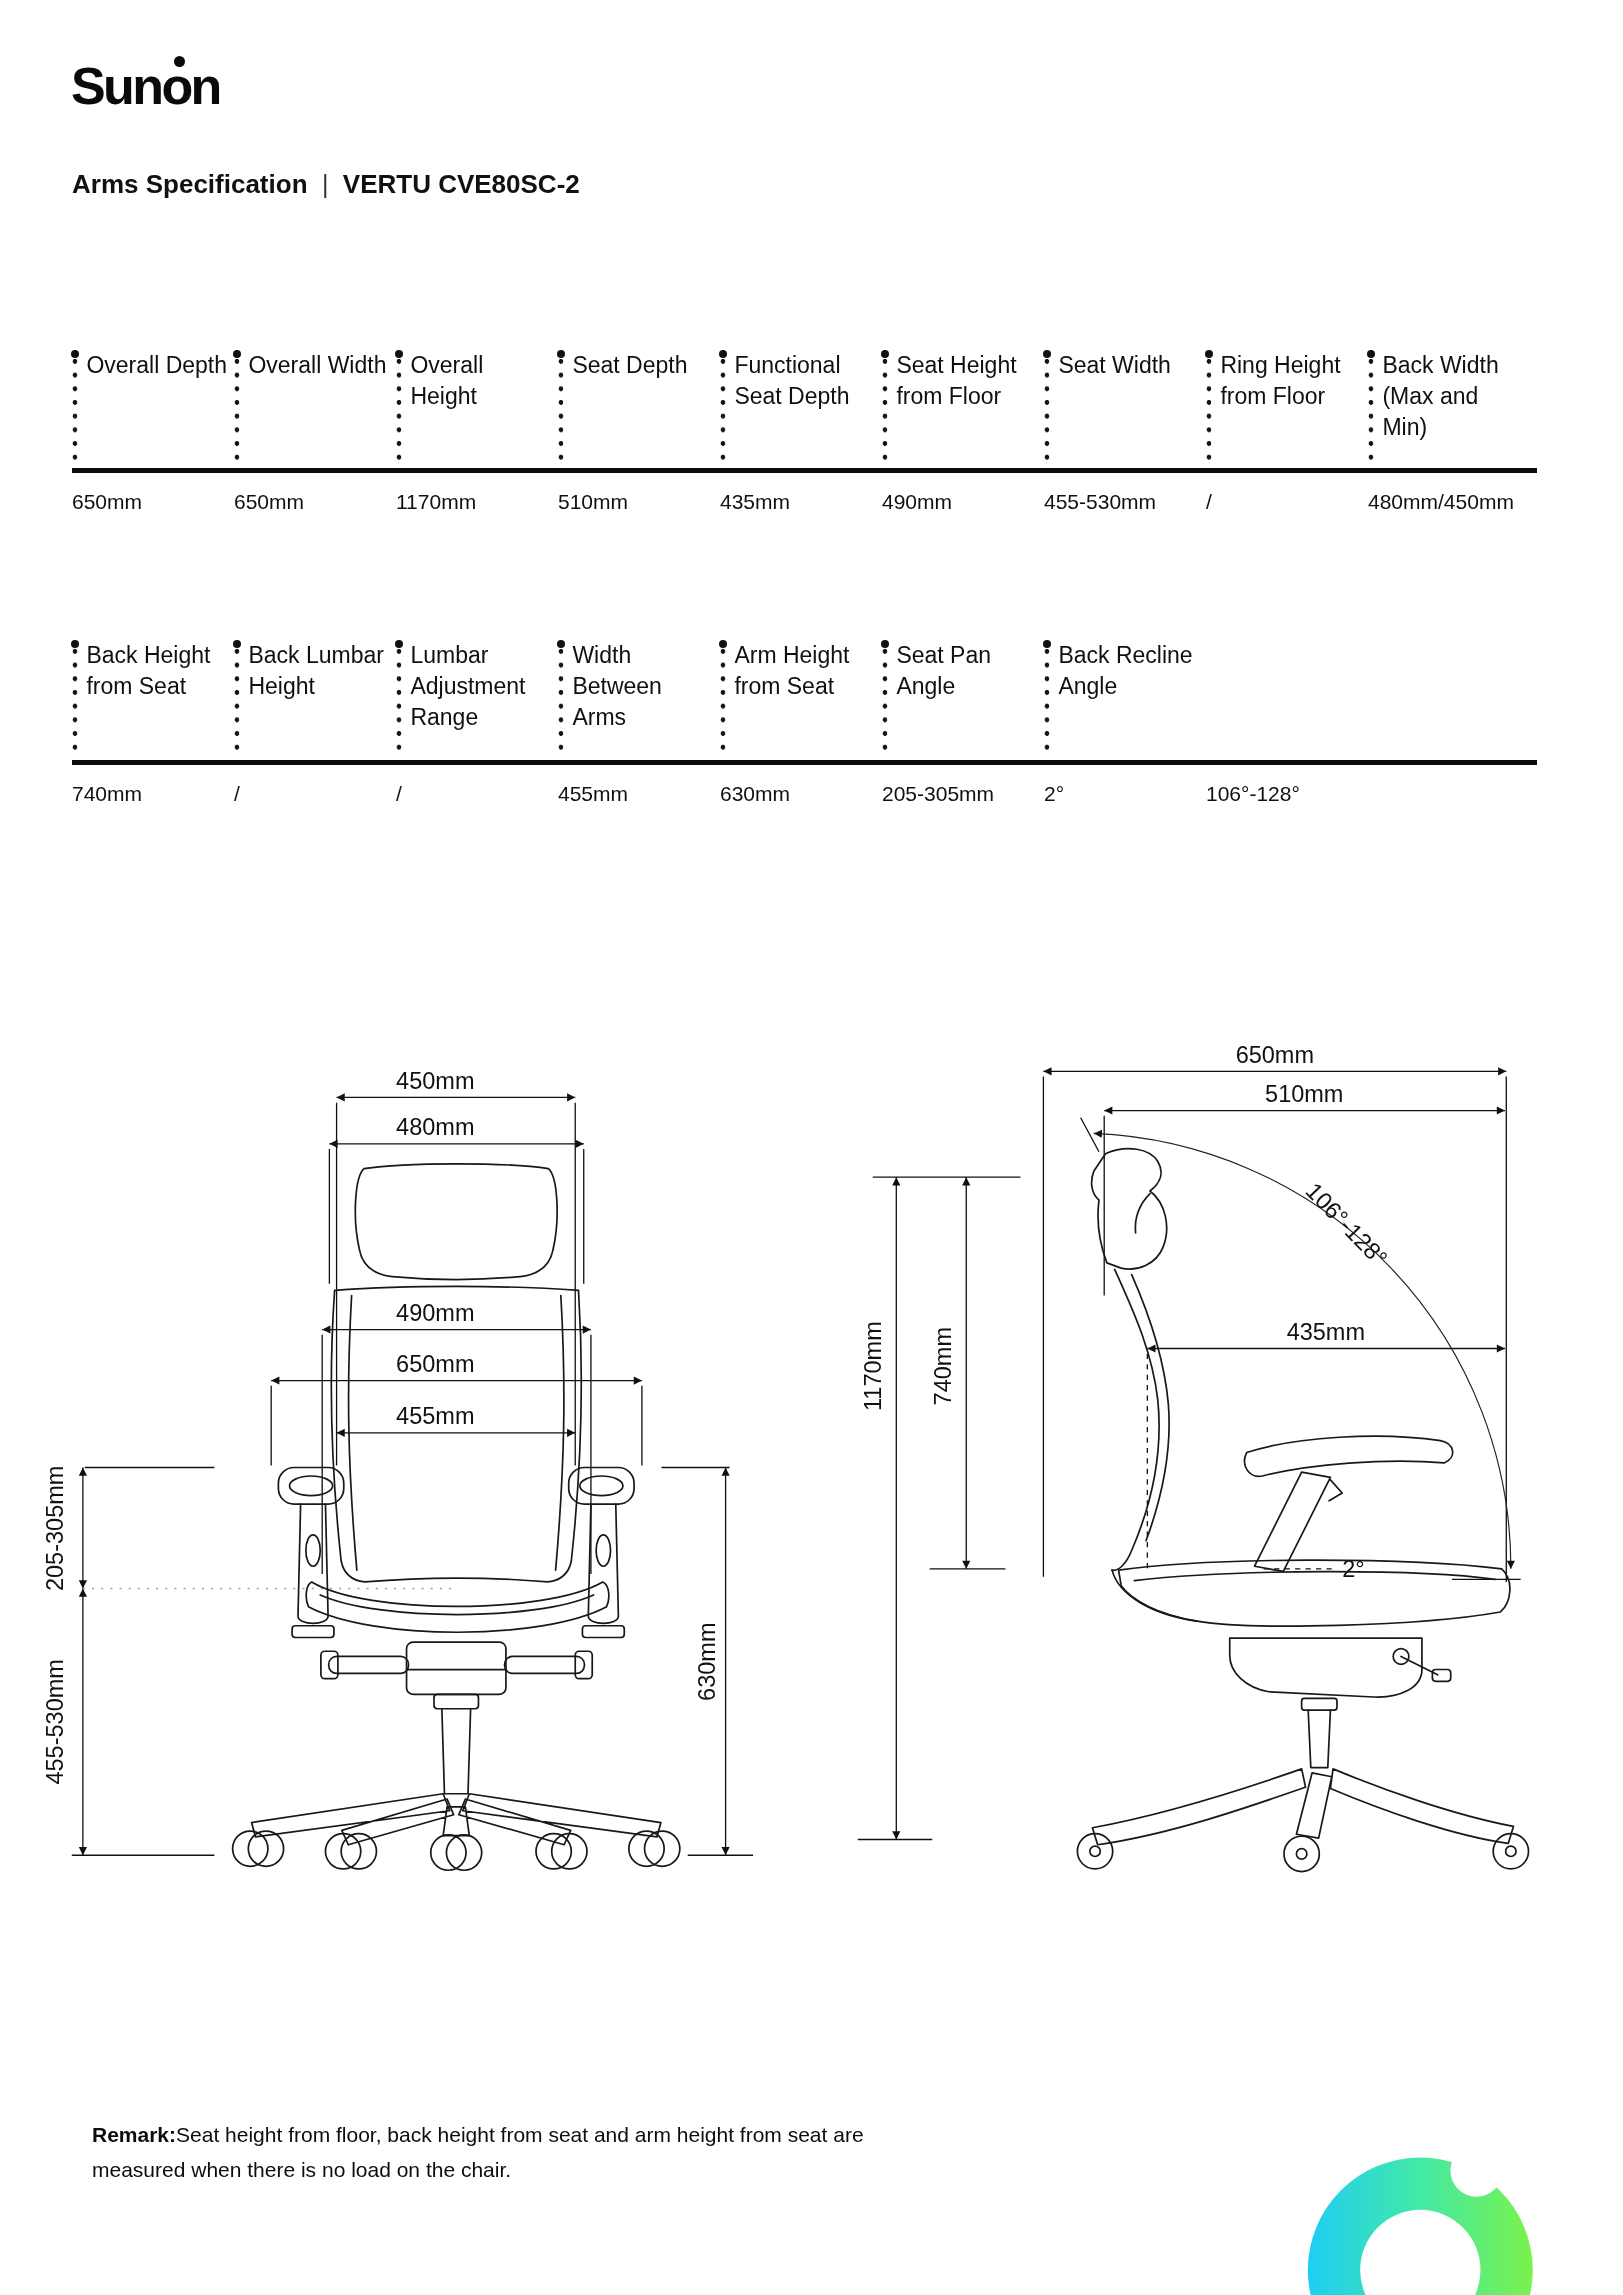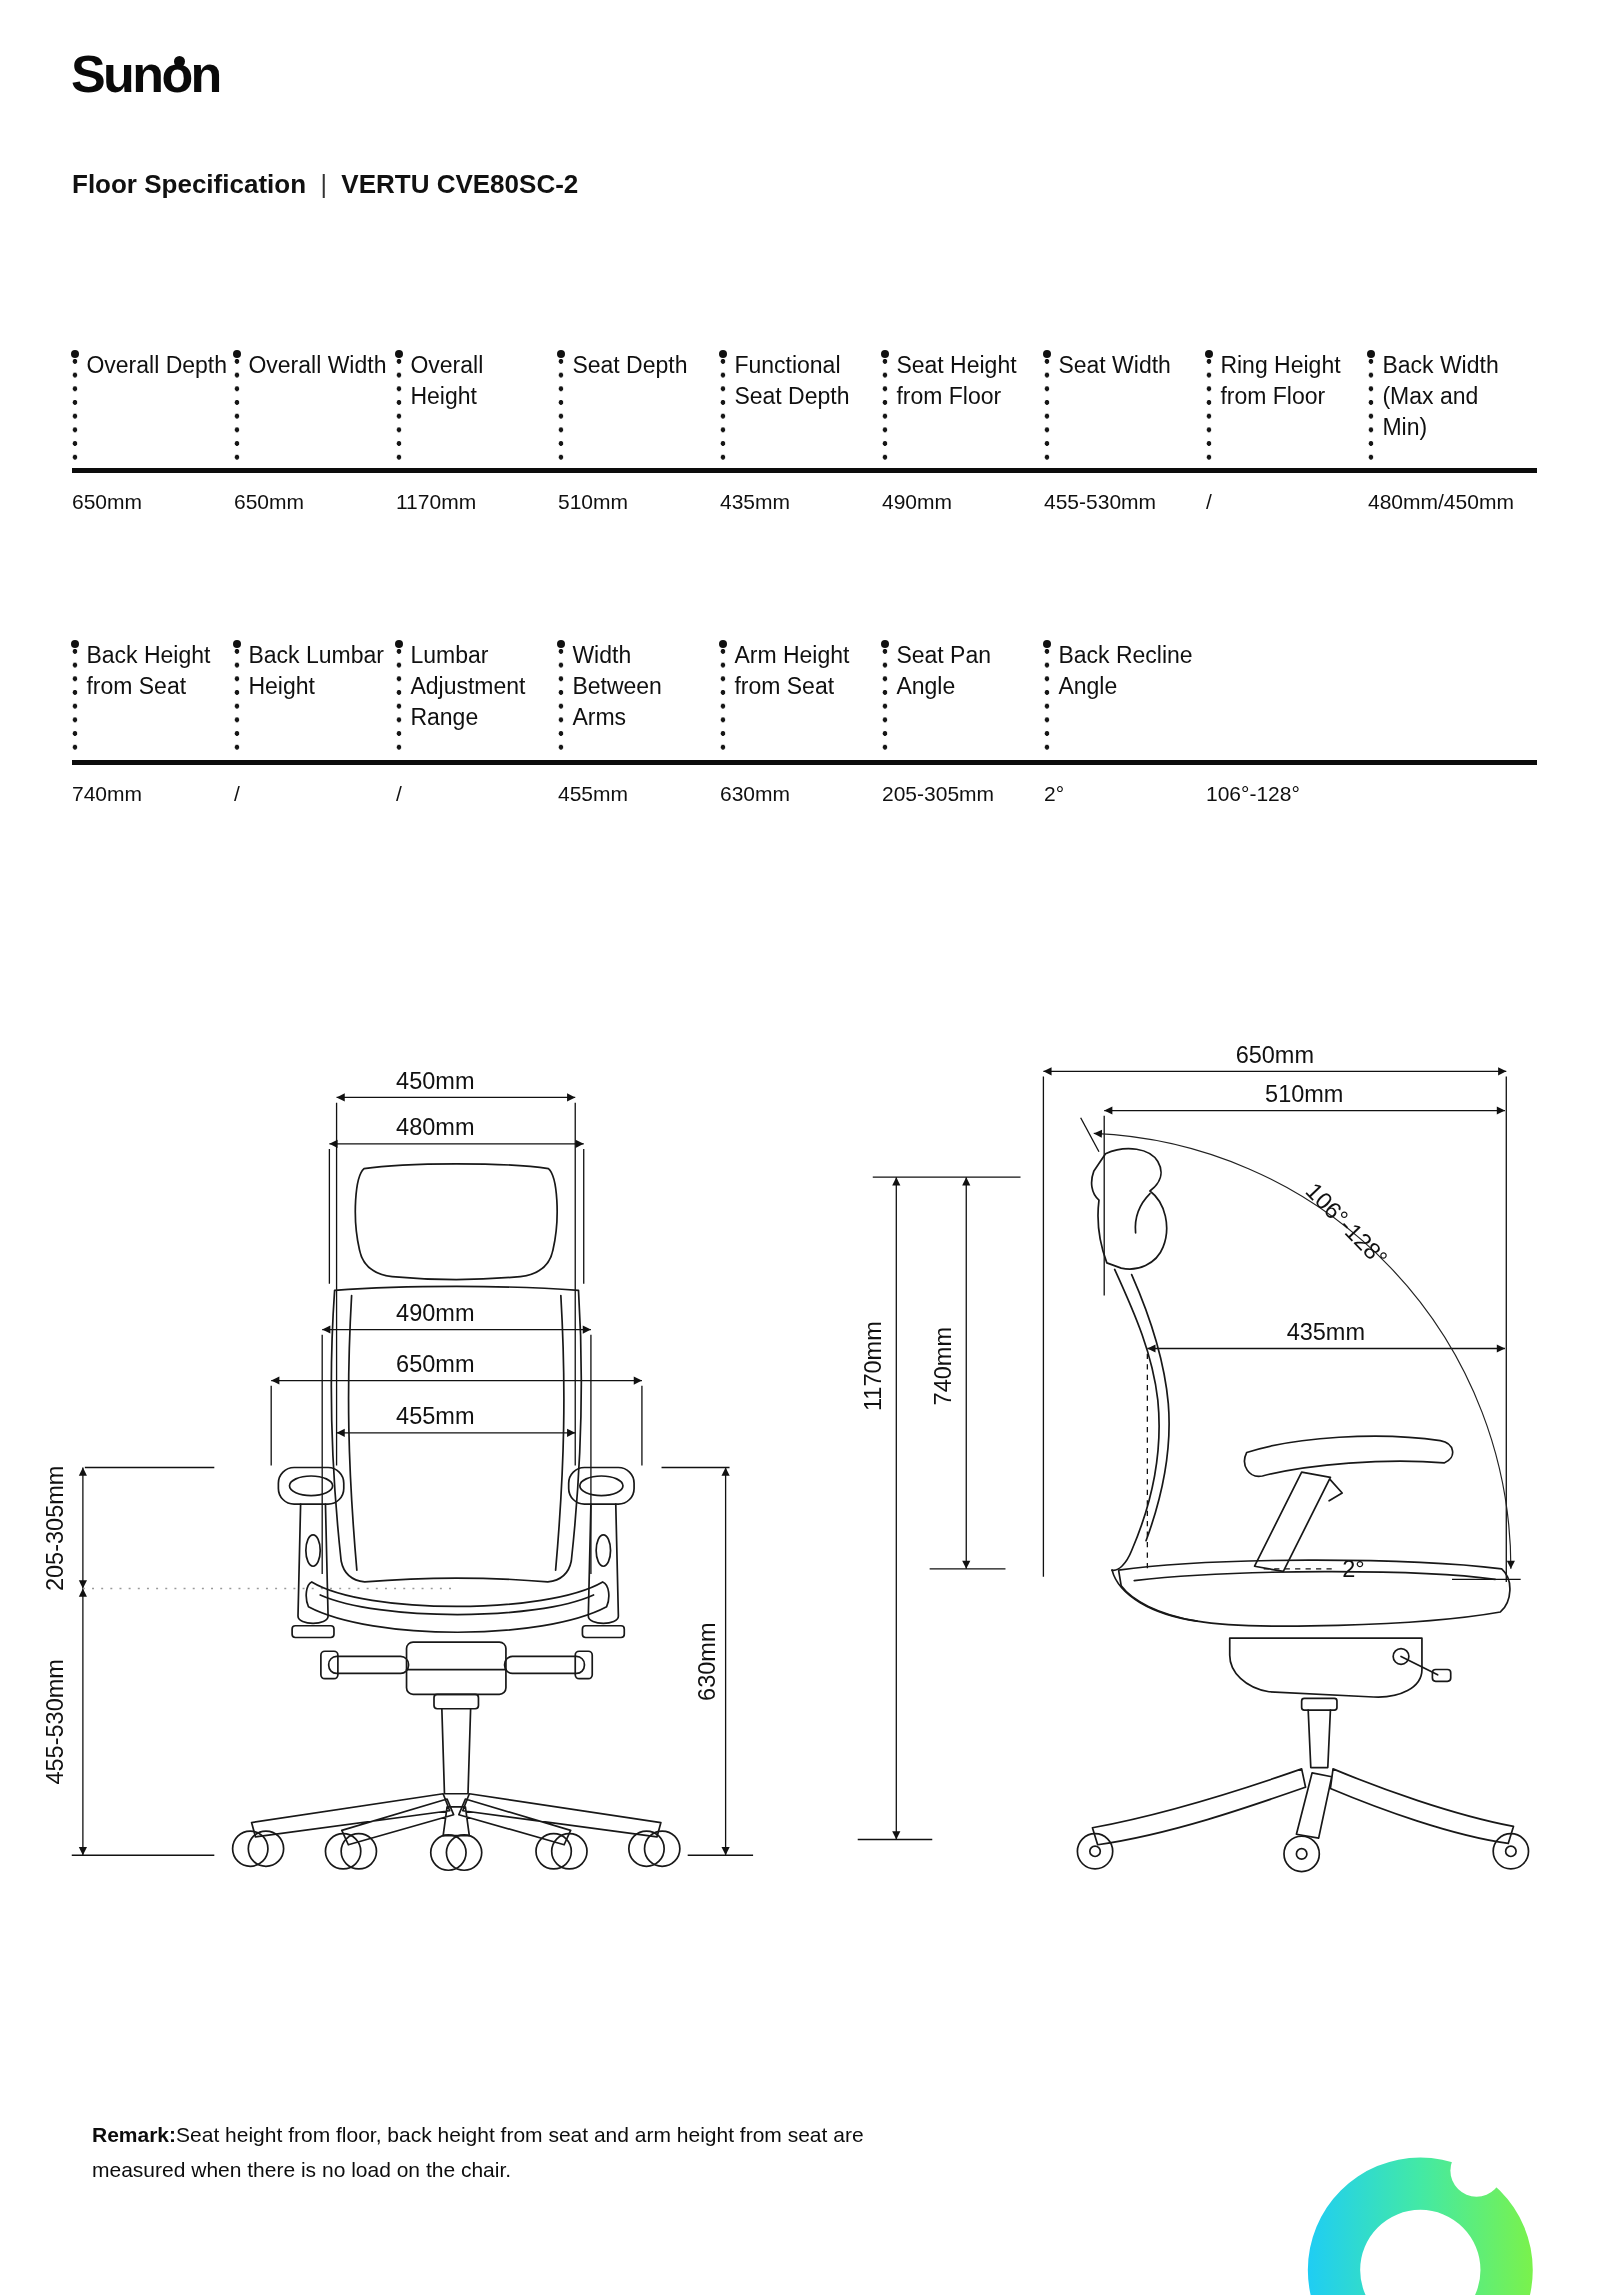--- a/index.html
+++ b/index.html
@@ -1,19 +1,19 @@
 <!DOCTYPE html>
 <html style="font-size:10.5px"><head>
 <meta charset="utf-8">
 <style>
   html,body{margin:0;padding:0;background:#fff;}
   .page{position:relative;width:1623px;height:2295px;background:#fff;overflow:hidden;
         font-family:"Liberation Sans",sans-serif;color:#111;}
   
-  .logo{position:absolute;left:71px;top:48px;font-size:52px;font-weight:800;
+  .logo{position:absolute;left:71px;top:60px;font-size:52px;font-weight:800;
         letter-spacing:-2.6px;line-height:1;color:#0a0a0a;}
   .logo-dot{position:absolute;left:174px;top:56px;width:11px;height:11px;border-radius:50%;background:#0a0a0a;}
   
   .title{position:absolute;left:72px;top:169px;display:flex;gap:14.4px;align-items:baseline;font-size:26px;}
   .title .t1{font-weight:700;}
   .title .sep{font-weight:300;color:#333;font-size:25px;}
   .title .t2{font-weight:600;}
   
   .spec{position:absolute;left:72px;width:1469px;}
   .spec1{top:349px;}
@@ -49,21 +49,21 @@
 </style>
 </head>
 <body>
 
 <div class="page">
 
   <div class="logo">Sunon</div>
   <div class="logo-dot"></div>
 
   <div class="title">
-    <span class="t1">Floor Specification</span>
+    <span class="t1">Arms Specification</span>
     <span class="sep">|</span>
     <span class="t2">VERTU CVE80SC-2</span>
   </div>
 
   <div class="spec spec1">
     <div class="spec-grid t1-grid hdr1">
       <div class="col"><span>Overall Depth</span></div>
       <div class="col"><span>Overall Width</span></div>
       <div class="col"><span>Overall Height</span></div>
       <div class="col"><span>Seat Depth</span></div>

